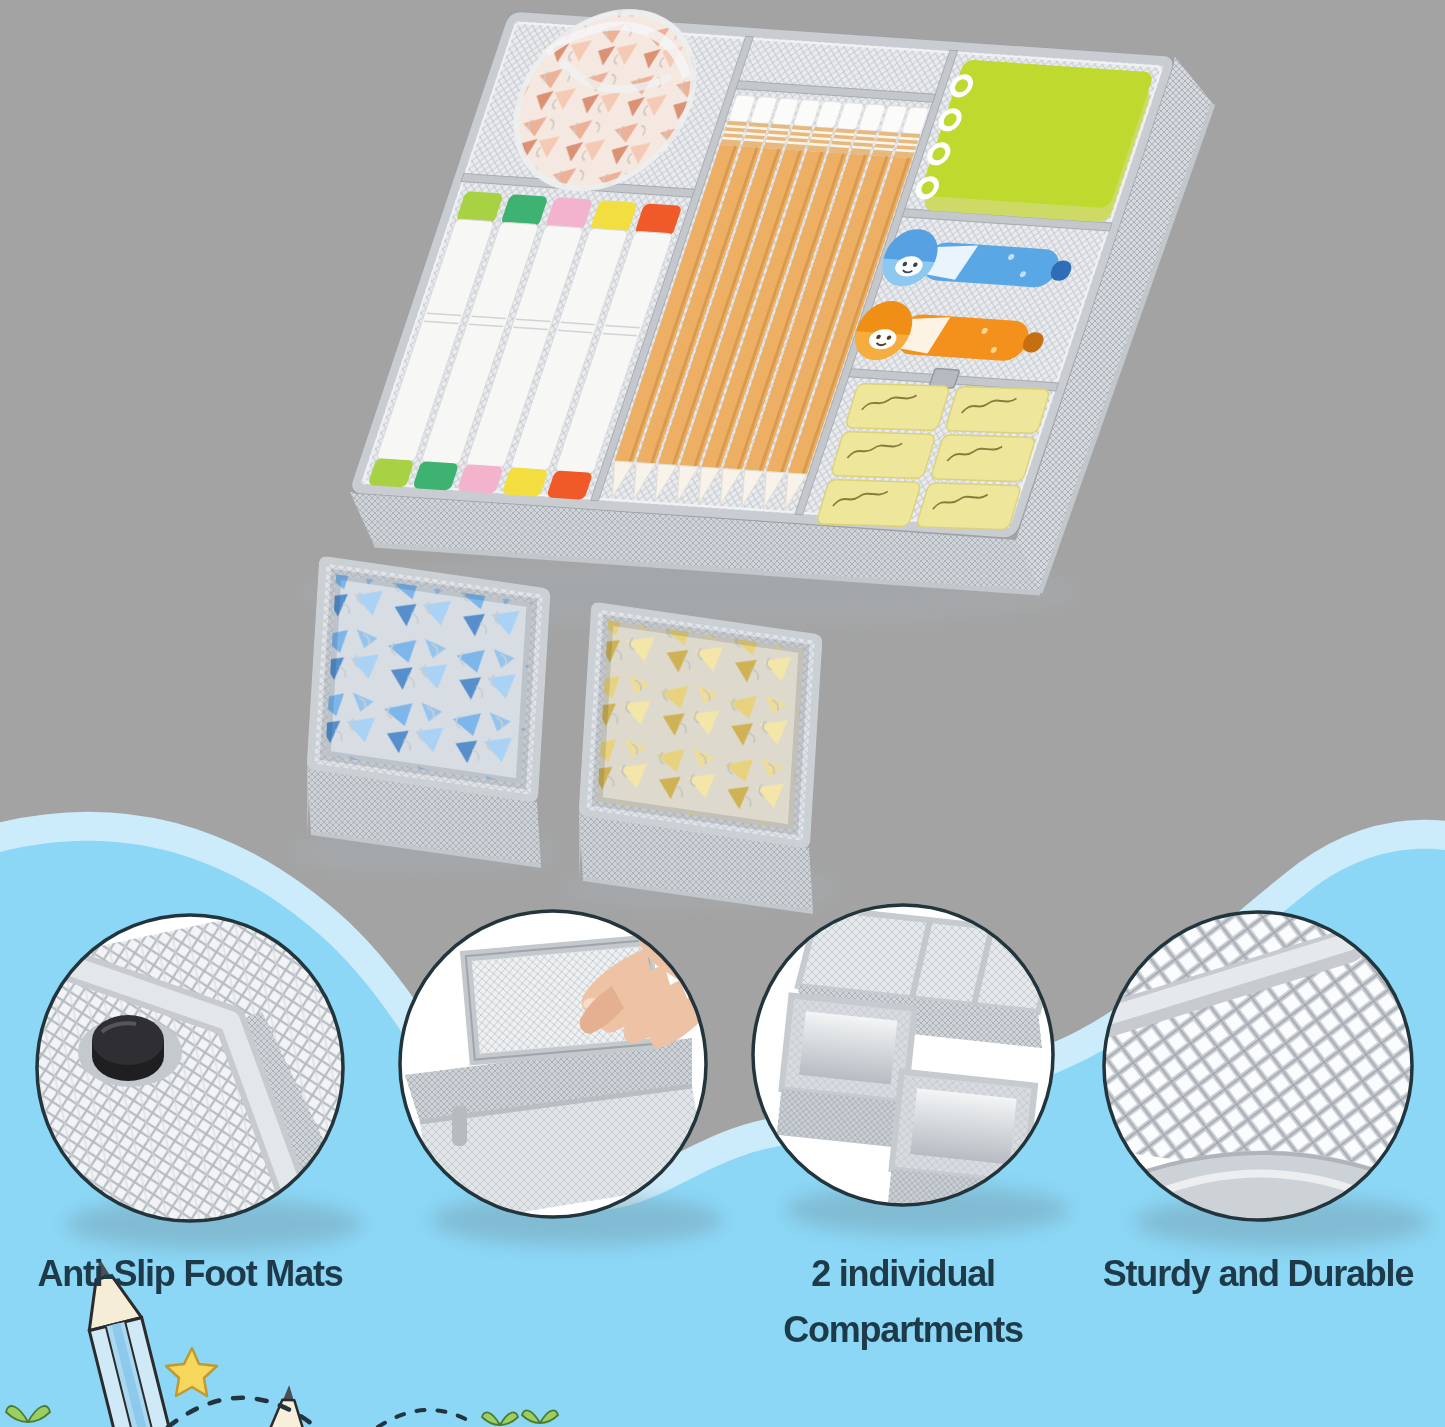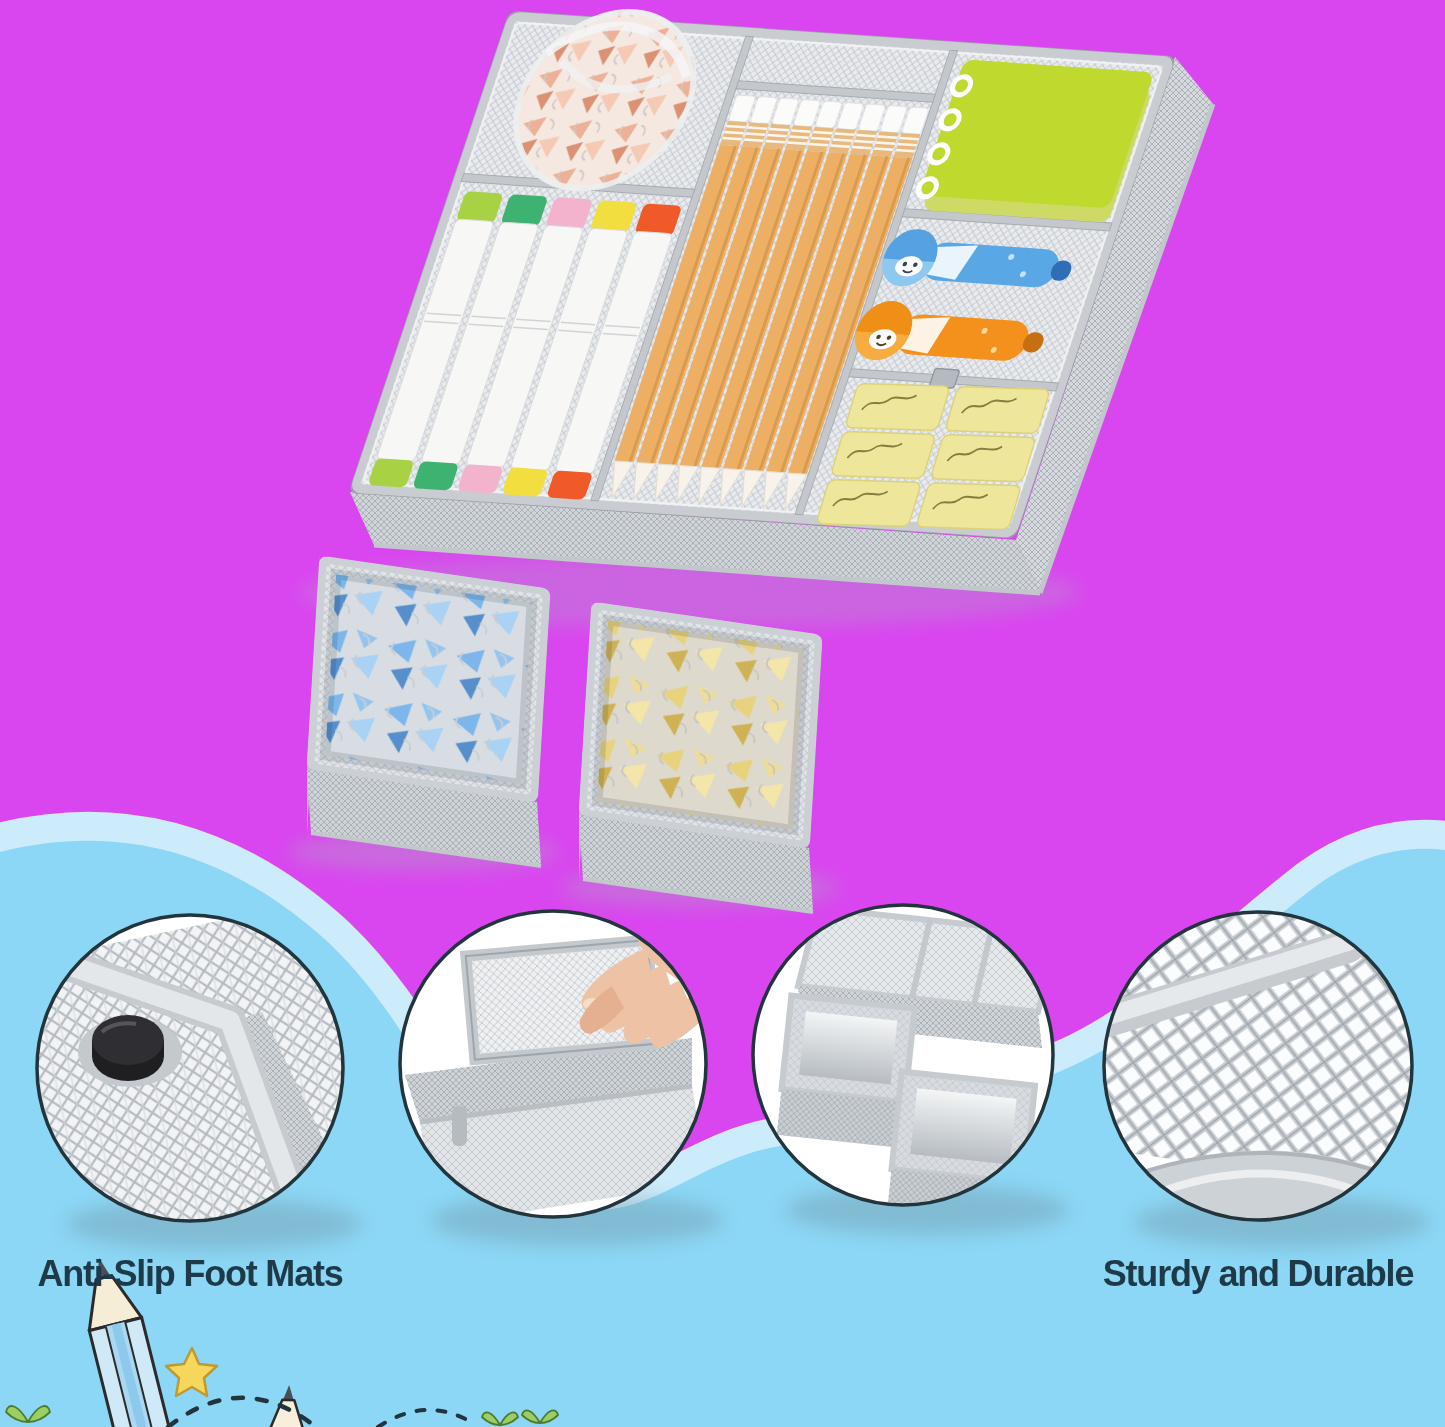--- a/index.html
+++ b/index.html
@@ -1,18 +1,18 @@
 <!DOCTYPE html>
 <html><head>
 <meta charset="utf-8">
 <style>
   html,body{margin:0;padding:0;background:#ffffff;}
   .stage{
     position:relative;width:1445px;height:1427px;overflow:hidden;
-    background:#d946ef;font-family:"Liberation Sans",sans-serif;
+    background:#a3a3a3;font-family:"Liberation Sans",sans-serif;
   }
   .stage svg{position:absolute;left:0;top:0;}
   .caption{
     position:absolute;text-align:center;
     font-weight:700;font-size:36px;line-height:56px;letter-spacing:-1.2px;
     color:#1e3a49;
   }
   .caption.wide{width:420px;}
   .caption.narrow{width:280px;}
 </style>
@@ -465,14 +465,15 @@
     <path d="M378,1427 Q428,1394 476,1425" stroke="#22343d" stroke-width="4" stroke-dasharray="8 13" fill="none" stroke-linecap="round"></path>
     <g fill="#9ccf62" stroke="#4c7a2e" stroke-width="1.8">
       <path d="M28,1422 C18,1404 8,1402 6,1412 C14,1420 22,1422 28,1422 Z M28,1422 C38,1404 48,1402 50,1412 C42,1420 34,1422 28,1422 Z"></path>
       <path d="M500,1425 C492,1411 484,1409 482,1417 C489,1424 495,1425 500,1425 Z M500,1425 C508,1411 516,1409 518,1417 C511,1424 505,1425 500,1425 Z"></path>
       <path d="M540,1423 C532,1409 524,1407 522,1415 C529,1422 535,1423 540,1423 Z M540,1423 C548,1409 556,1407 558,1415 C551,1422 545,1423 540,1423 Z"></path>
     </g>
   </g>
 </svg>
 
 <div class="caption wide" style="left:-20px;  top:1246px;"><span>Anti-Slip Foot Mats</span></div>
+<div class="caption narrow" style="left:763px;  top:1246px;"><span>2 individual Compartments</span></div>
 <div class="caption wide" style="left:1048px; top:1246px;"><span>Sturdy and Durable</span></div>
 </div>
 
 </body></html>

